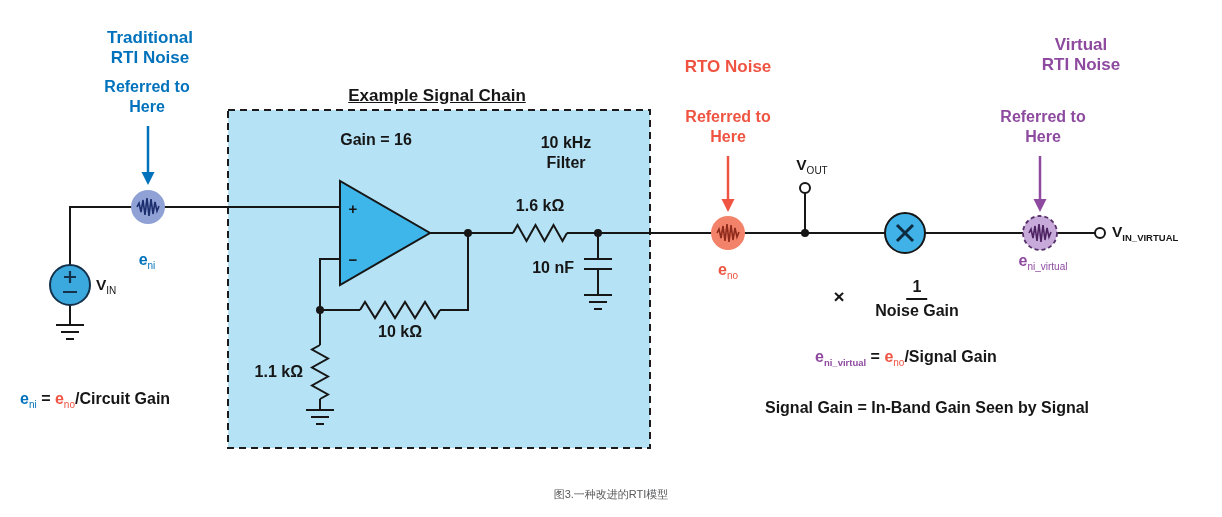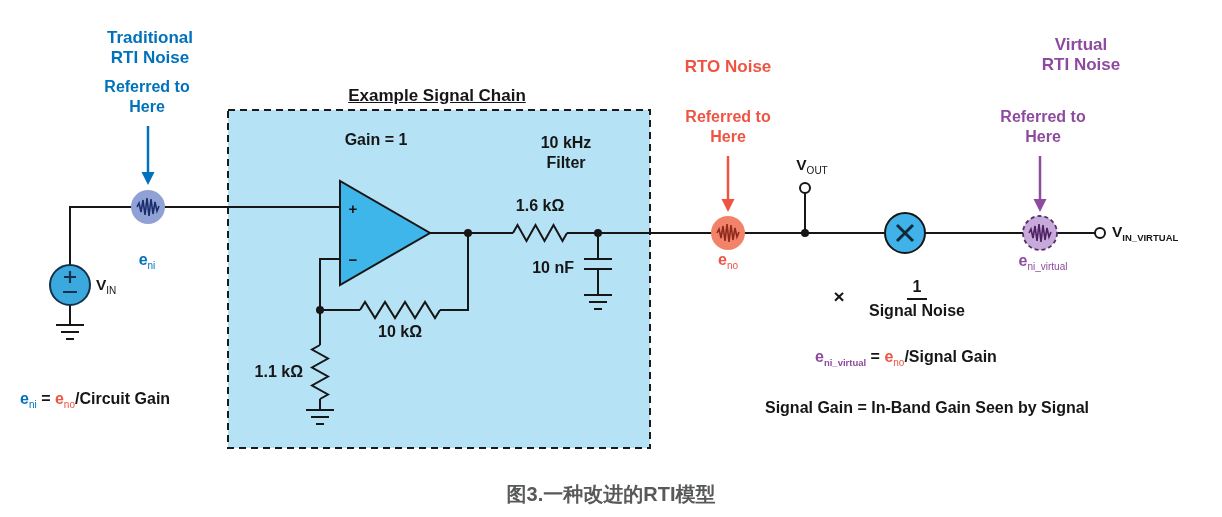--- a/index.html
+++ b/index.html
@@ -18,21 +18,21 @@
   .rgt { position: absolute; transform: translate(-100%,-50%); white-space: nowrap; }
   .b { font-weight: 700; }
   .blue { color: #0072bc; }
   .org  { color: #ef5442; }
   .pur  { color: #8d4a9f; }
   .blk  { color: #161616; }
   .gray { color: #58595b; }
   .h17 { font-size: 17px; line-height: 20px; }
   .h16 { font-size: 16px; line-height: 20px; }
   .h15 { font-size: 15.5px; }
-  .cap { font-size: 20px; font-weight: bold; }
+  .cap { font-size: 11px; }
   sub.sb { font-size: 10px; font-weight: 400; }
   sub.sbl { font-size: 9.5px; font-weight: 700; letter-spacing: 0; }
   .eq { font-size: 16px; }
   .times { font-size: 19px; }
   .frac { display: flex; flex-direction: column; align-items: center; font-size: 16px; }
   .frac .num { padding: 0 6px 2px; border-bottom: 2px solid #161616; }
   .frac .den { padding-top: 2px; }
 </style>
 </head>
 <body>
@@ -119,21 +119,21 @@
     <div>Referred to</div>
     <div>Here</div>
   </div>
 
   <div class="c b blue h16" style="left:147px; top:263px;"><span>e</span><sub class="sb">ni</sub></div>
 
   <div class="lft b blk h15" style="left:96px; top:286px;"><span>V</span><sub class="sb">IN</sub></div>
 
   <div class="c h17 b blk" style="left:437px; top:96px;text-decoration:underline;">Example Signal Chain</div>
 
-  <div class="c h16 b blk" style="left:376px; top:140px;">Gain = 1</div>
+  <div class="c h16 b blk" style="left:376px; top:140px;">Gain = 16</div>
 
   <div class="c b blk" style="left:353px; top:208px; font-size:15px;">+</div>
   <div class="c b blk" style="left:353px; top:259px; font-size:15px;">−</div>
 
   <div class="c h16 b blk" style="left:566px; top:153px;">
     <div>10 kHz</div>
     <div>Filter</div>
   </div>
 
   <div class="c h16 b blk" style="left:540px; top:206px;">1.6 kΩ</div>
@@ -141,29 +141,29 @@
   <div class="c h16 b blk" style="left:400px; top:332px;">10 kΩ</div>
   <div class="rgt h16 b blk" style="left:303px; top:372px;">1.1 kΩ</div>
 
   <div class="c h17 b org" style="left:728px; top:67px;">RTO Noise</div>
 
   <div class="c h16 b org" style="left:728px; top:127px;">
     <div>Referred to</div>
     <div>Here</div>
   </div>
 
-  <div class="c b org h16" style="left:728px; top:263px;"><span>e</span><sub class="sb">no</sub></div>
+  <div class="c b org h16" style="left:728px; top:273px;"><span>e</span><sub class="sb">no</sub></div>
 
   <div class="c b blk h15" style="left:812px; top:166px;"><span>V</span><sub class="sb">OUT</sub></div>
 
   <div class="c b blk times" style="left:839px; top:297px;">×</div>
 
   <div class="c frac b blk" style="left:917px; top:299px;">
     <div class="num">1</div>
-    <div class="den">Signal Noise</div>
+    <div class="den">Noise Gain</div>
   </div>
 
   <div class="c h17 b pur" style="left:1045px; top:55px;margin-left:36px;">
     <div>Virtual</div>
     <div>RTI Noise</div>
   </div>
 
   <div class="c h16 b pur" style="left:1043px; top:127px;">
     <div>Referred to</div>
     <div>Here</div>

